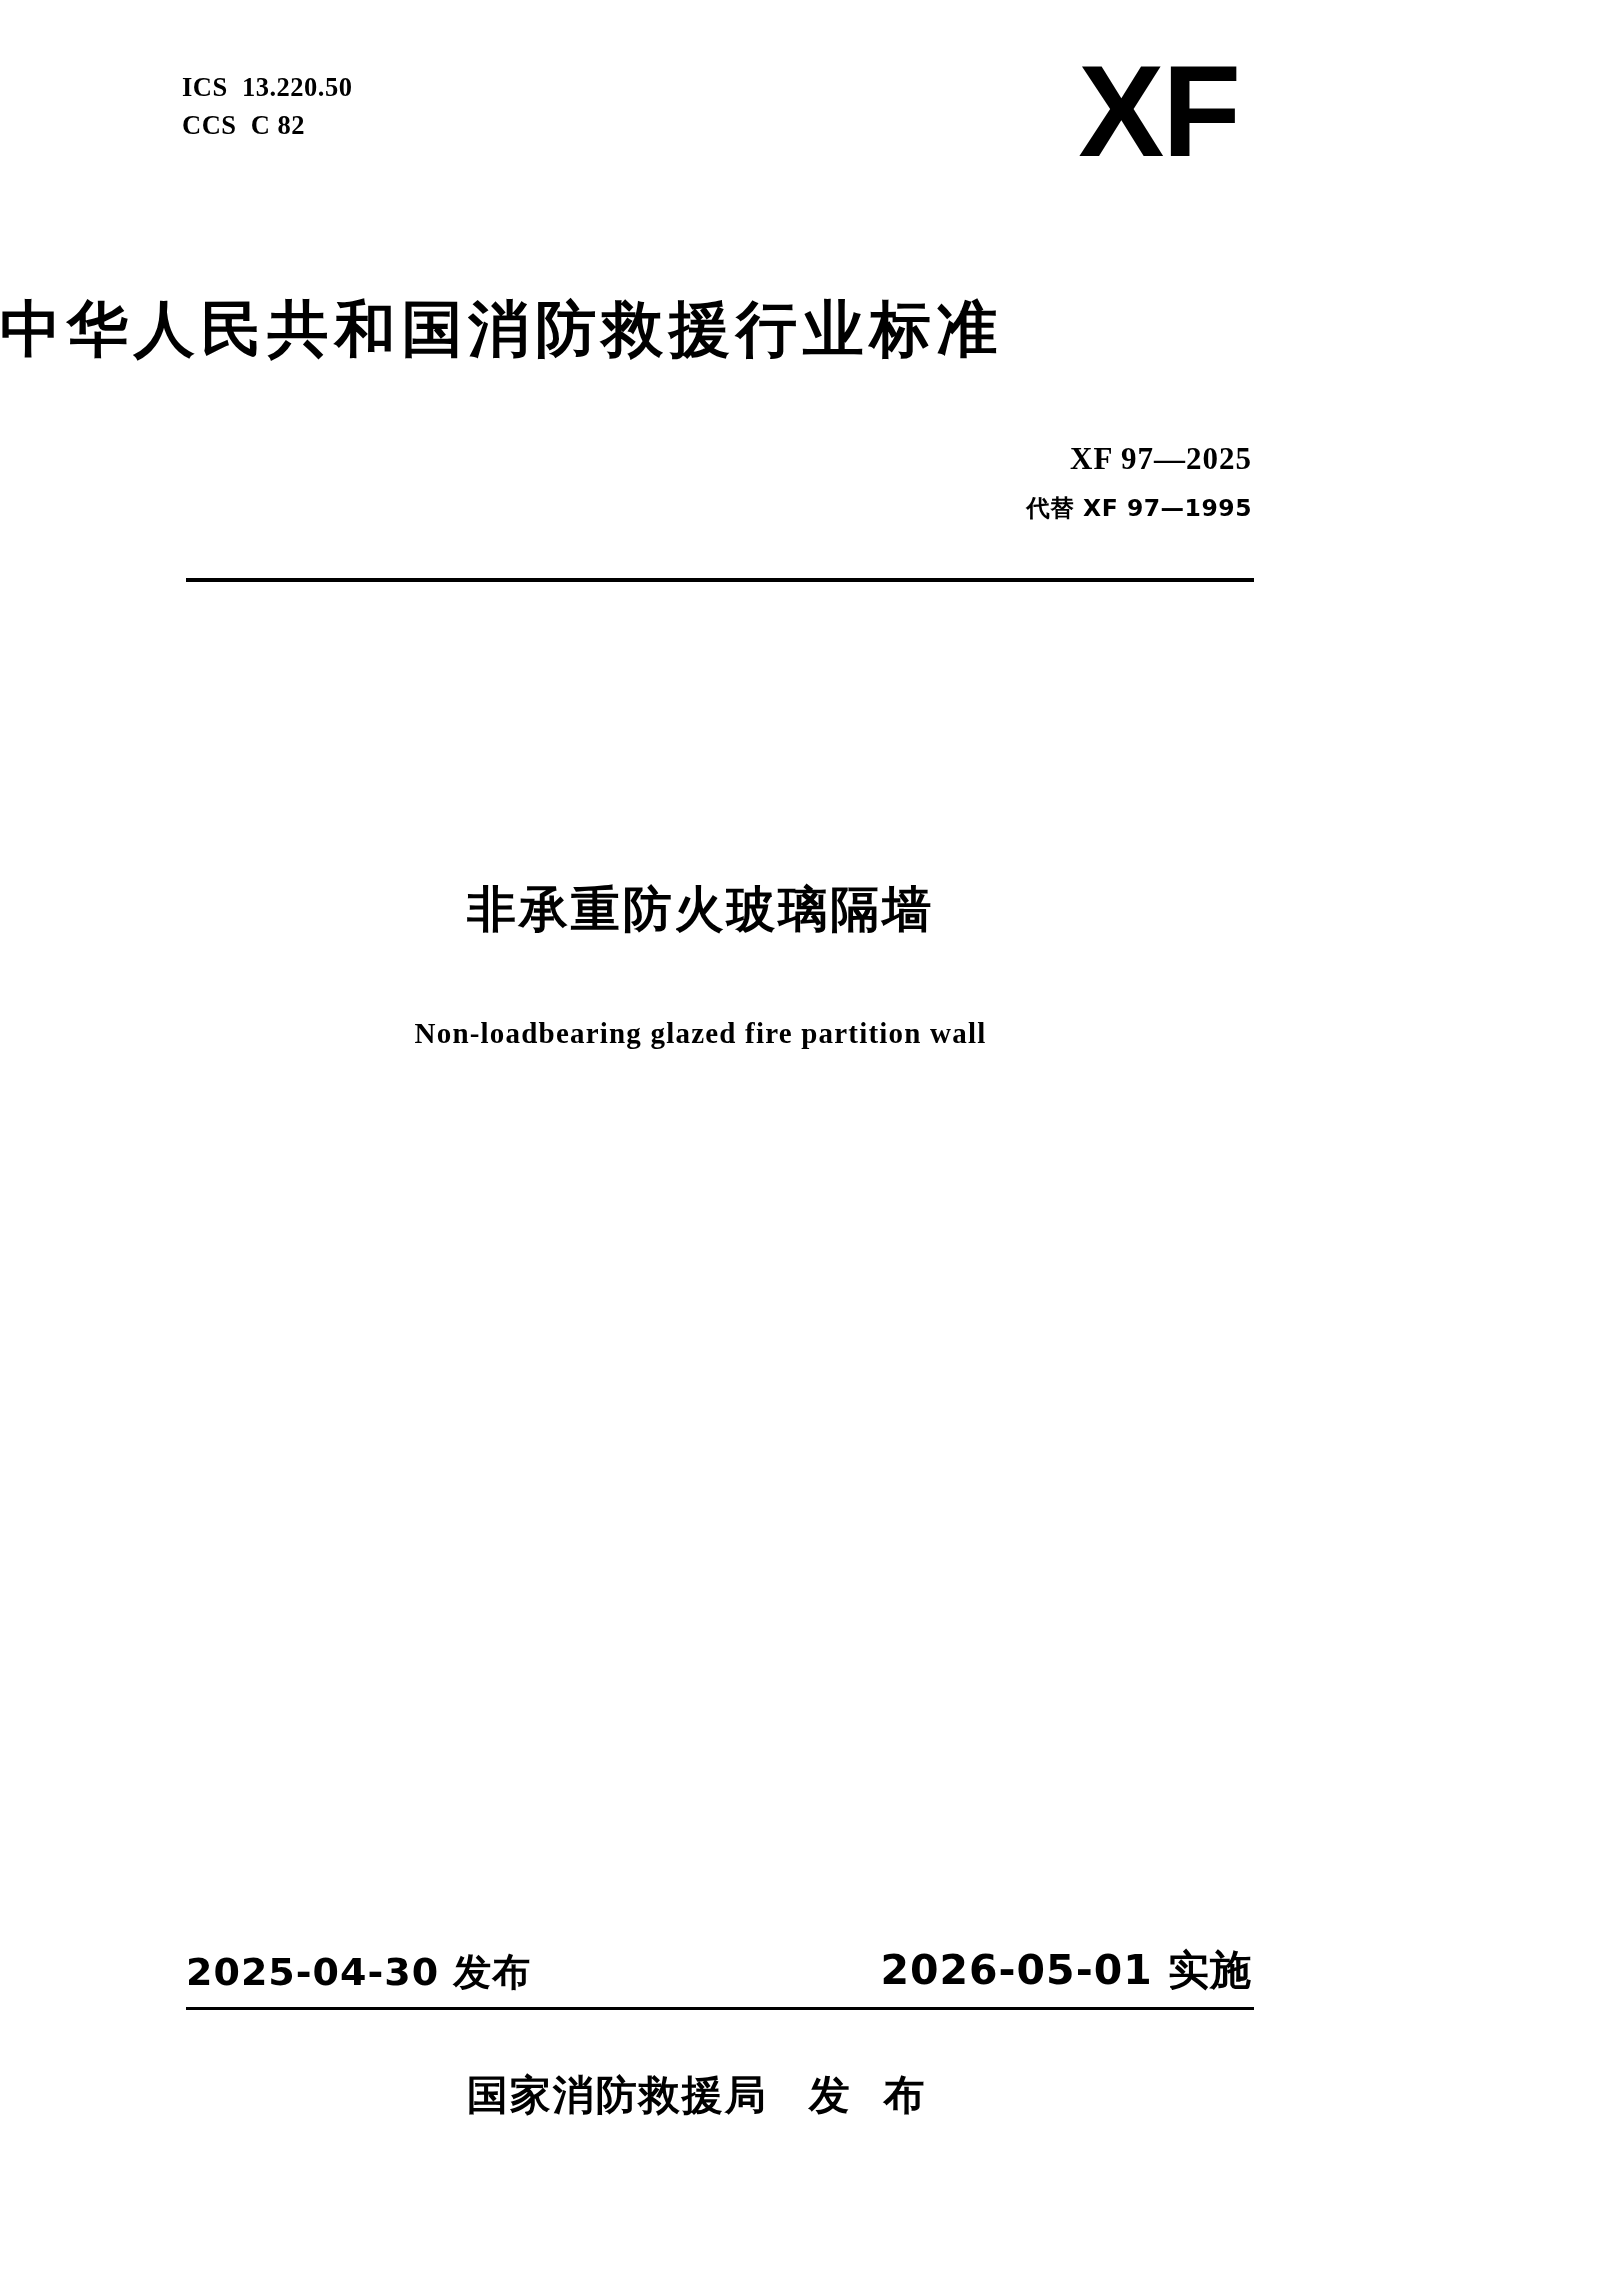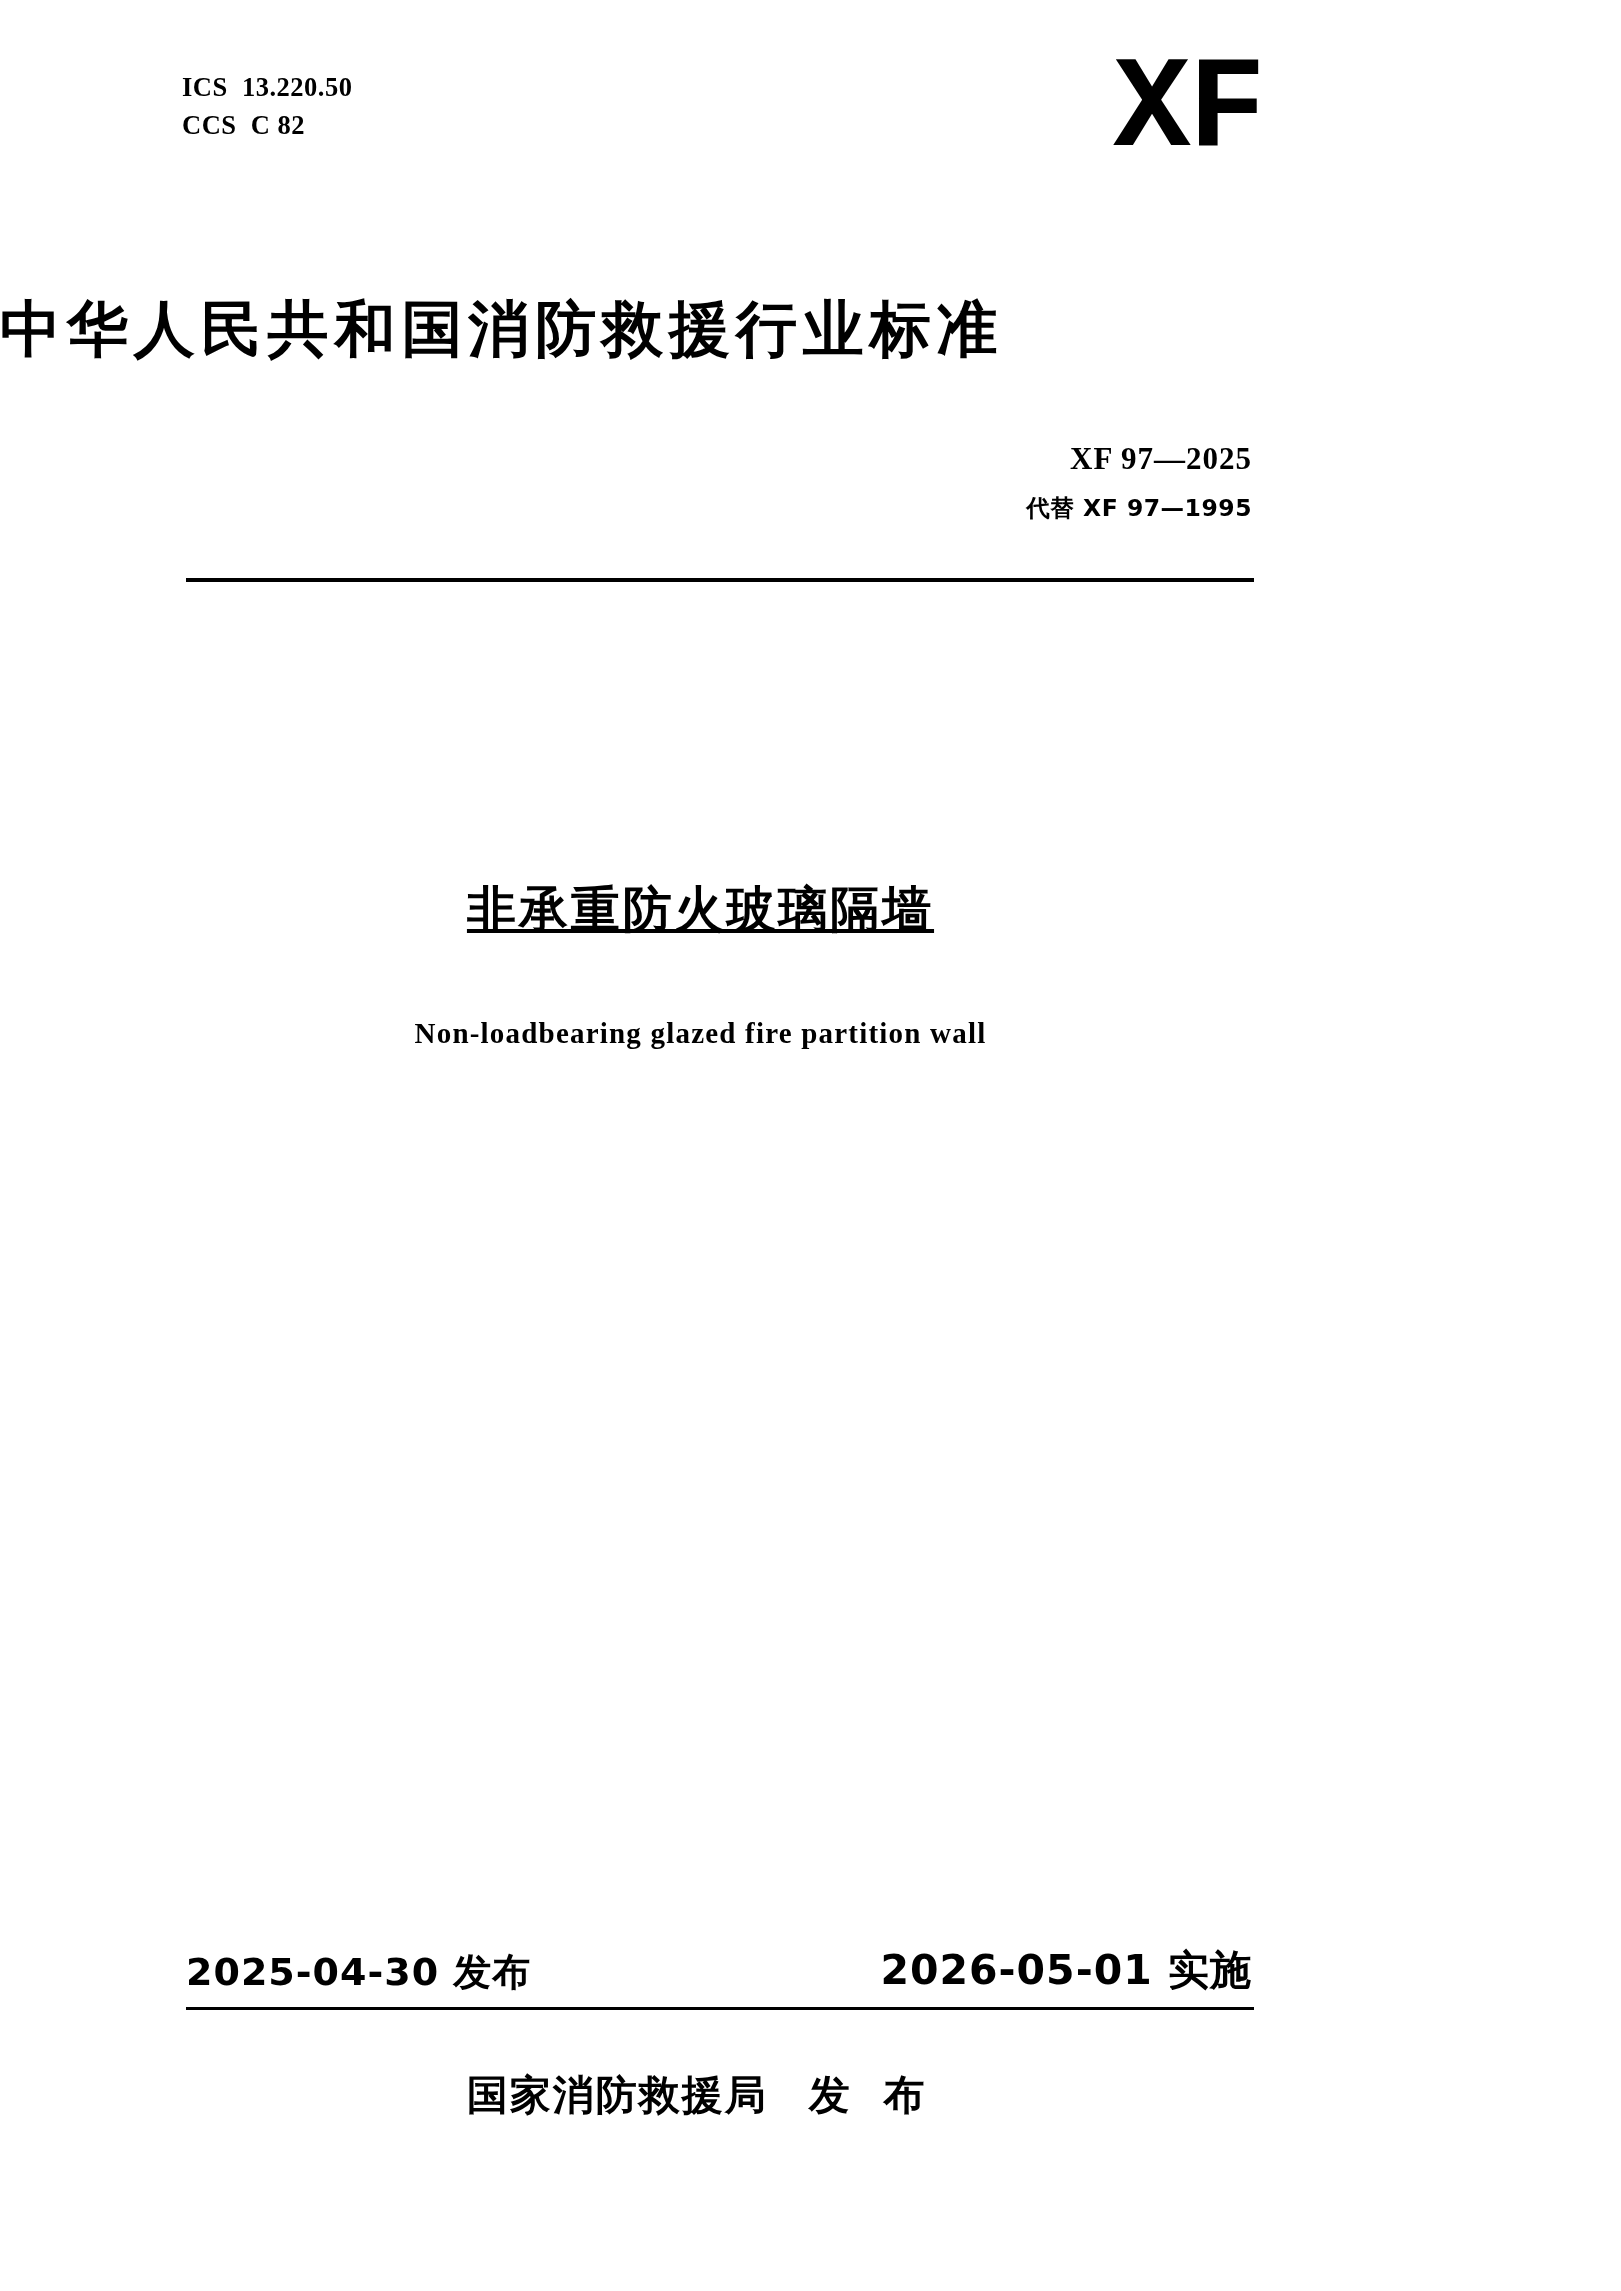--- a/index.html
+++ b/index.html
@@ -35,23 +35,23 @@
     font-size: 26.5px;
     line-height: 1.42;
     letter-spacing: 0.5px;
   }
   .ics-line {
     white-space: pre;
   }
 
   .xf-logo {
     position: absolute;
-    right: 137px;
+    right: 162px;
     top: 47px;
-    font-family: Liberation Mono, monospace;
+    font-family: Liberation Sans, sans-serif;
     font-weight: bold;
     font-size: 129px;
     line-height: 1;
     letter-spacing: -2px;
   }
 
   .std-title {
     position: absolute;
     left: 0;
     right: 0;
@@ -99,21 +99,20 @@
   .doc-title-cn {
     position: absolute;
     left: 0;
     right: 0;
     top: 877px;
     text-align: center;
     font-family: "DejaVu Sans", sans-serif;
     font-weight: bold;
     font-size: 49px;
     letter-spacing: 2.9px;
-    text-decoration: underline;
   }
   .doc-title-en {
     position: absolute;
     left: 0;
     right: 0;
     top: 1017px;
     text-align: center;
     font-family: "Liberation Serif", serif;
     font-weight: bold;
     font-size: 29px;

